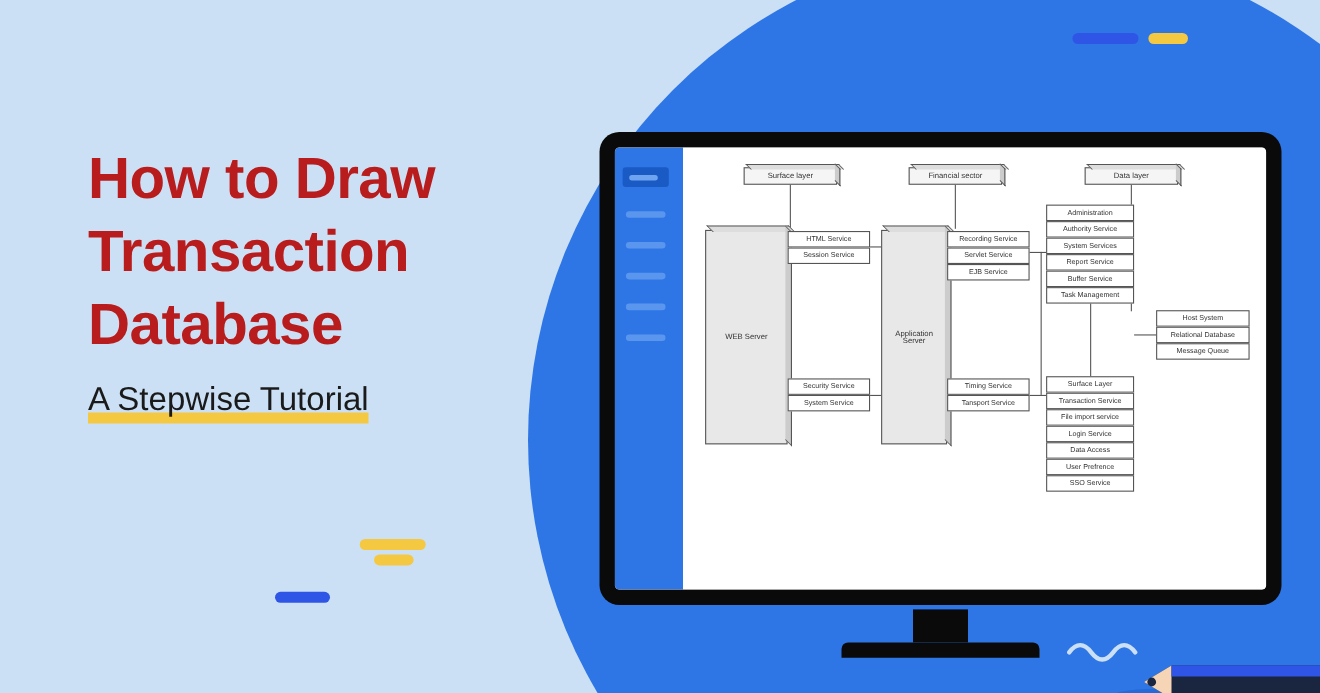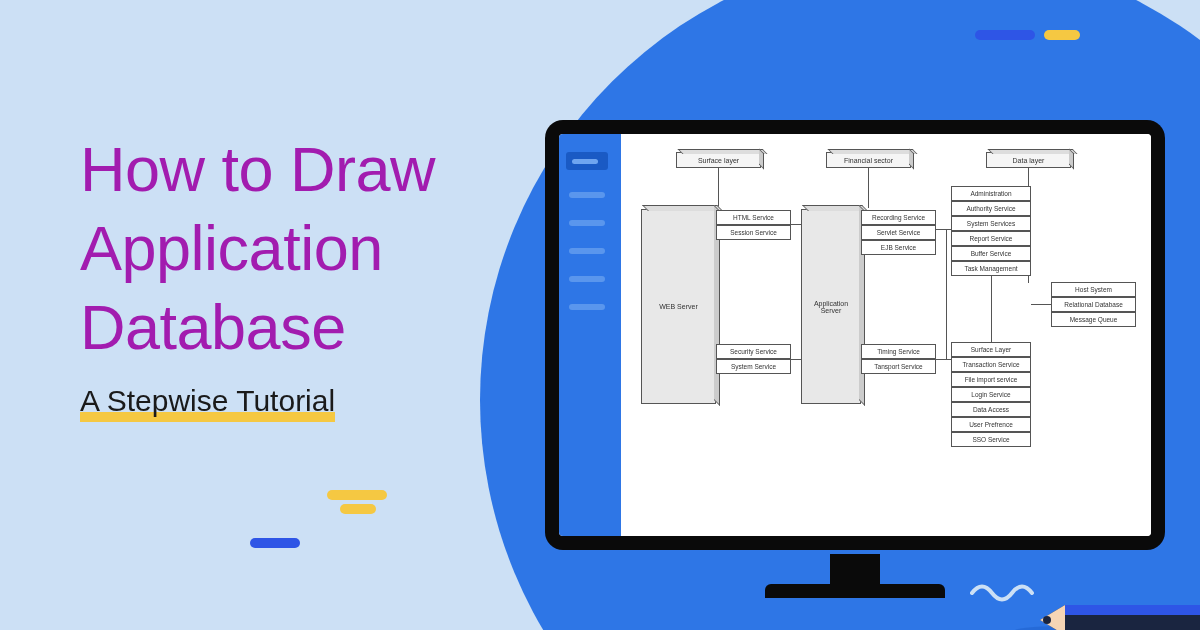--- a/index.html
+++ b/index.html
@@ -48,23 +48,23 @@
 }
 
 
 .text-block {
   position: absolute;
   left: 80px;
   top: 130px;
   z-index: 5;
 }
 .title {
-  font-size: 63px;
-  font-weight: 400;
-  color: #a21caf;
+  font-size: 53px;
+  font-weight: 700;
+  color: #b91c1c;
   line-height: 1.25;
   letter-spacing: -0.5px;
 }
 .subtitle {
   font-size: 30px;
   font-weight: 500;
   color: #1a1a1a;
   margin-top: 18px;
   position: relative;
   display: inline-block;
@@ -255,21 +255,21 @@
   <ellipse cx="50" cy="52" rx="48" ry="6" fill="#1a5ac4" opacity="0.4"></ellipse>
   <path d="M 30 40 L 55 25 L 200 25 L 200 55 L 55 55 Z" fill="#1a2540"></path>
   <path d="M 30 40 L 55 25 L 55 55 Z" fill="#f5d5b5"></path>
   <circle cx="37" cy="40" r="4" fill="#1a2540"></circle>
   <rect x="55" y="25" width="145" height="10" fill="#2e55e6"></rect>
 </svg>
 
 <div class="text-block">
   <div class="title">
     <div>How to Draw</div>
-    <div>Application</div>
+    <div>Transaction</div>
     <div>Database</div>
   </div>
   <div class="subtitle">A Stepwise Tutorial</div>
 </div>
 
 <div class="monitor">
   <div class="monitor-frame">
     <div class="monitor-screen">
       <div class="sidebar">
         <div class="sidebar-item active">

